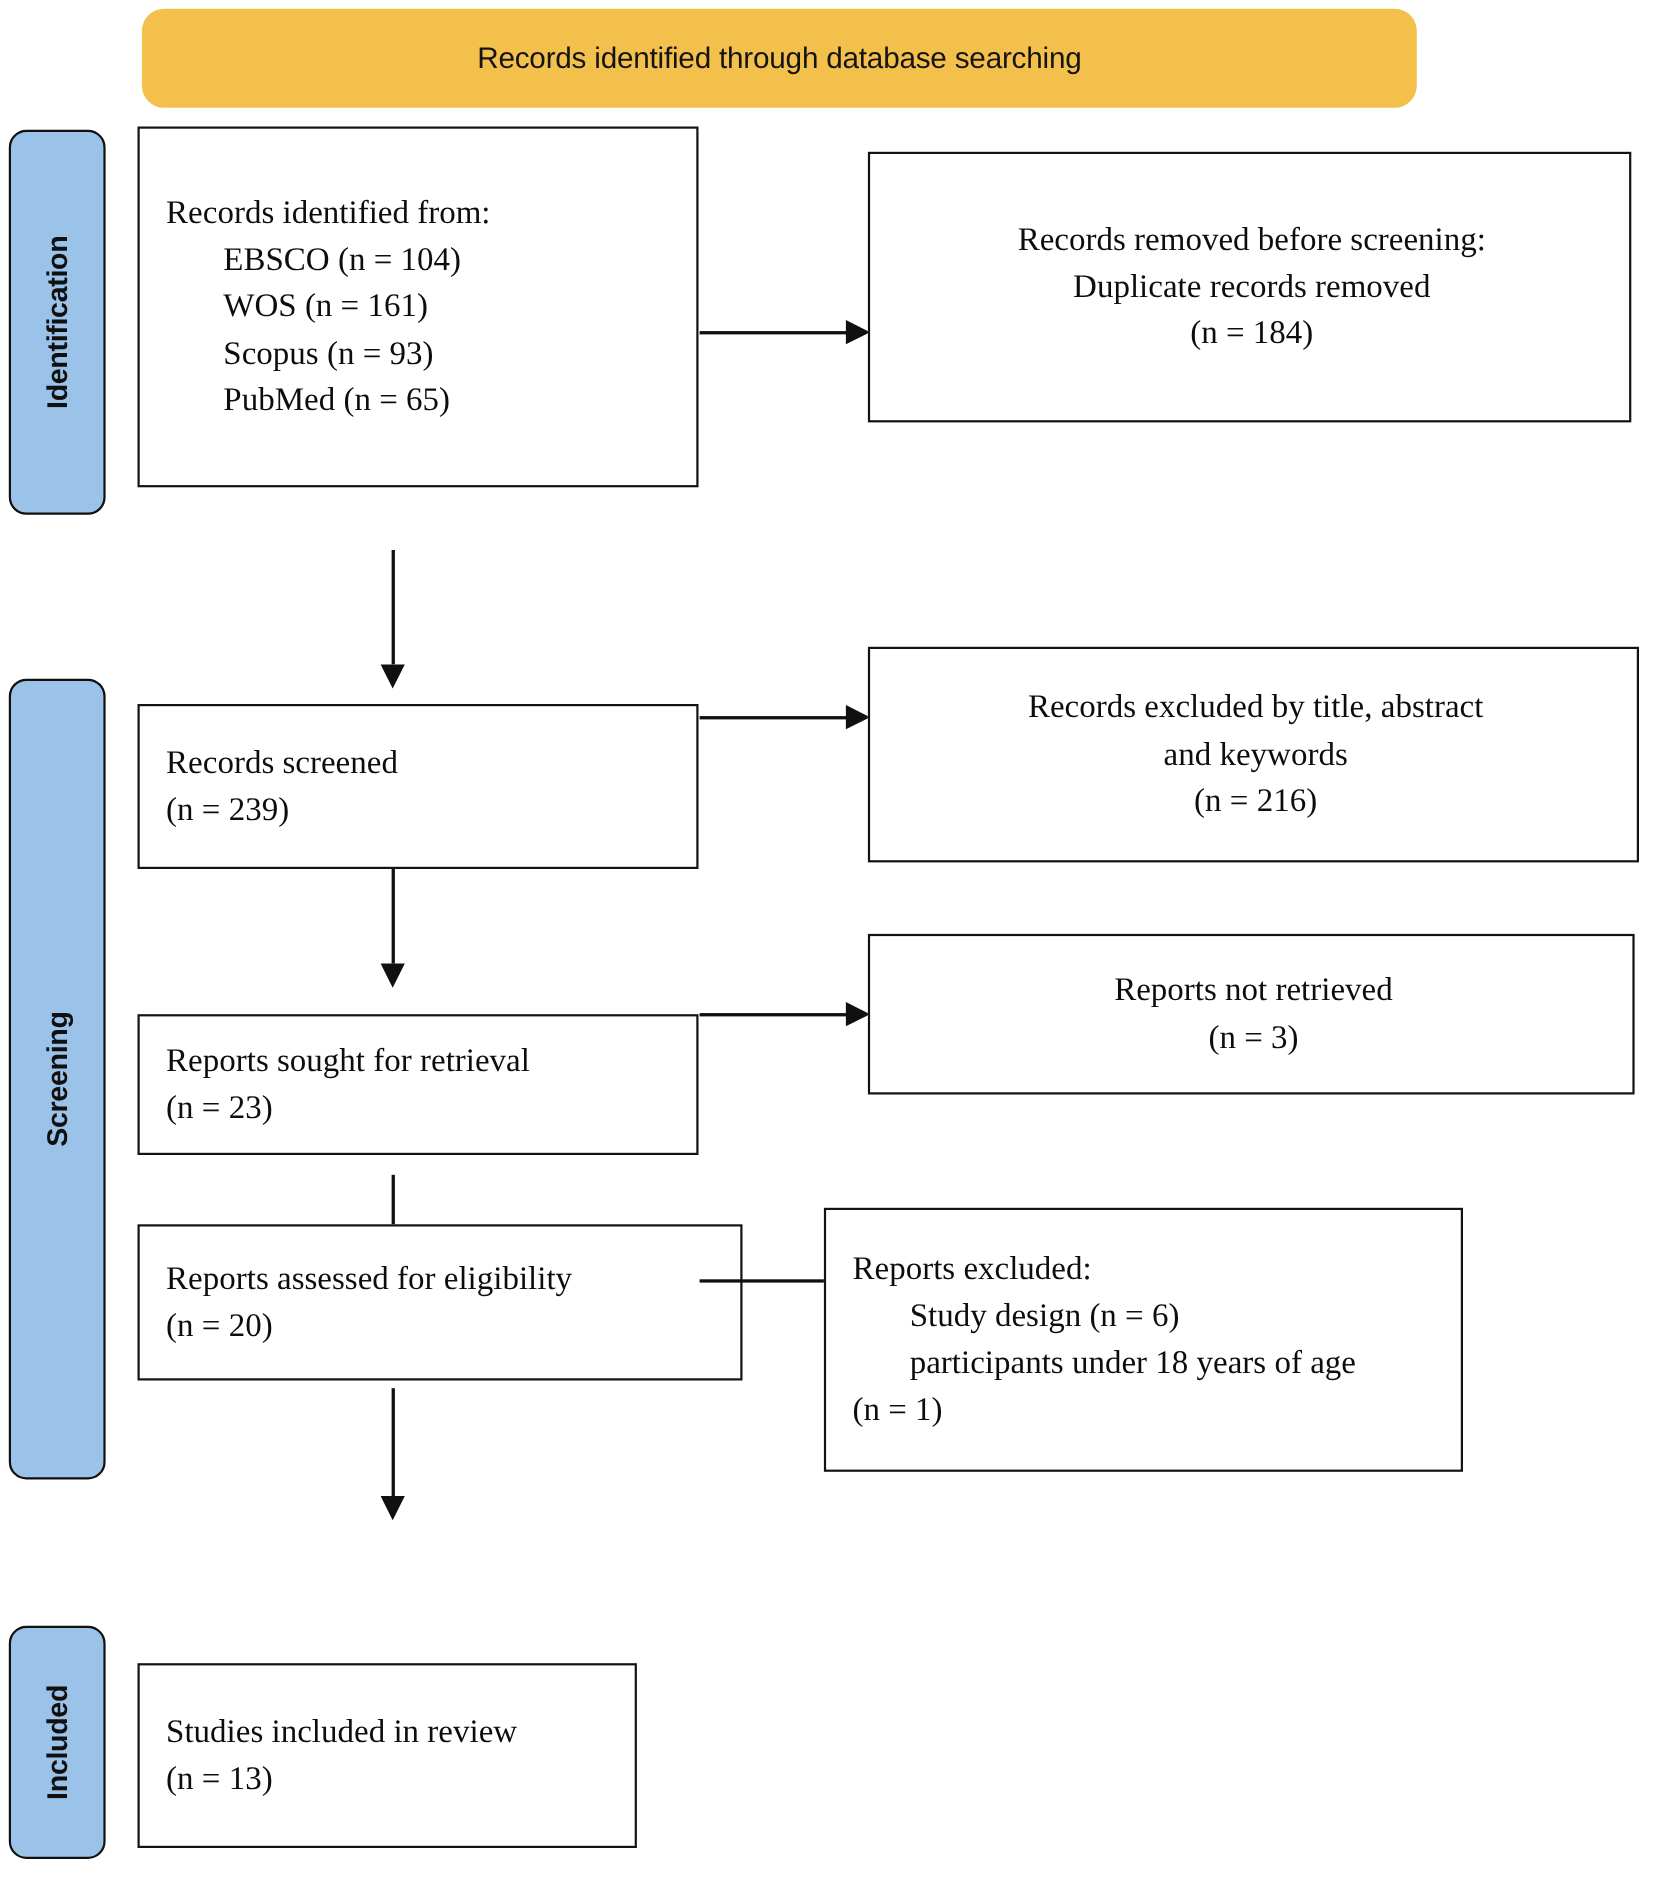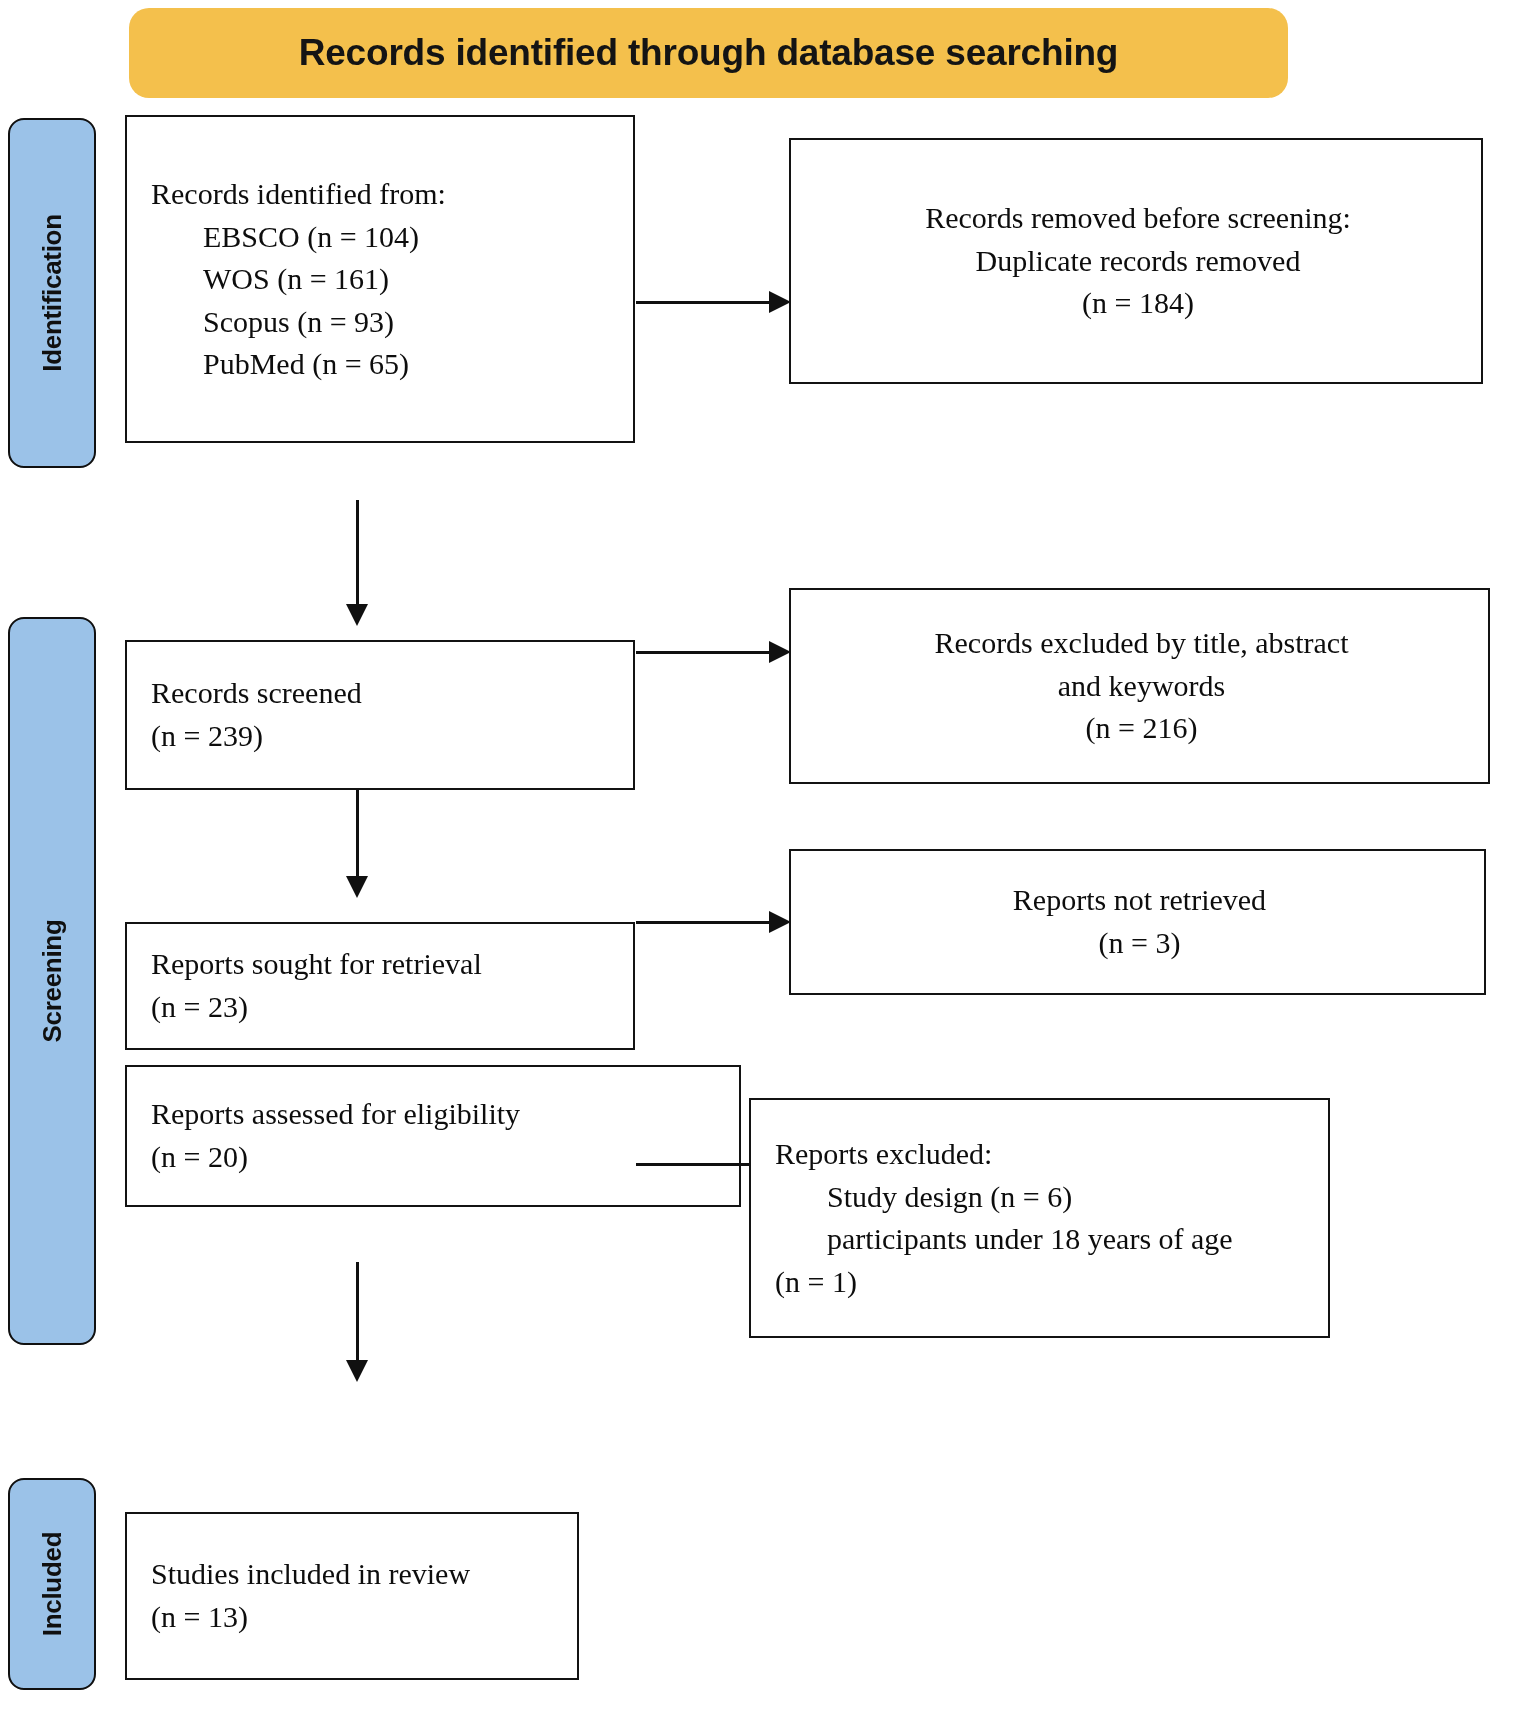--- a/index.html
+++ b/index.html
@@ -28,22 +28,22 @@
     height: 90px;
     background: #F4C04C;
     border-radius: 20px;
     display: flex;
     align-items: center;
     justify-content: center;
     box-sizing: border-box;
   }
   .banner-text {
     font-family: "Liberation Sans", "DejaVu Sans", sans-serif;
-    font-weight: bold;
-    font-size: 37px;
+    font-weight: normal;
+    font-size: 27px;
     color: #141414;
     letter-spacing: -0.2px;
   }
 
   
   .stage {
     position: absolute;
     background: #9BC2E8;
     border: 2.5px solid #101010;
     border-radius: 16px;
@@ -220,21 +220,21 @@
       <div class="ln center">Reports not retrieved</div>
       <div class="ln center">(n = 3)</div>
     </div>
   </div>
 
   <div class="arrow-v" style="left:345px; top:1068px; width:24px; height:110px;">
     <div class="shaft" style="height:88px;"></div>
     <div class="head"></div>
   </div>
 
-  <div class="box align-left" style="left:125px; top:1065px; width:616px; height:142px;">
+  <div class="box align-left" style="left:125px; top:1113px; width:550px; height:142px;">
     <div class="box-inner">
       <div class="ln">Reports assessed for eligibility</div>
       <div class="ln">(n = 20)</div>
     </div>
   </div>
 
   <div class="arrow-h" style="left:636px; top:1152px; width:155px; height:24px;">
     <div class="shaft" style="width:136px;"></div>
     <div class="head"></div>
   </div>

